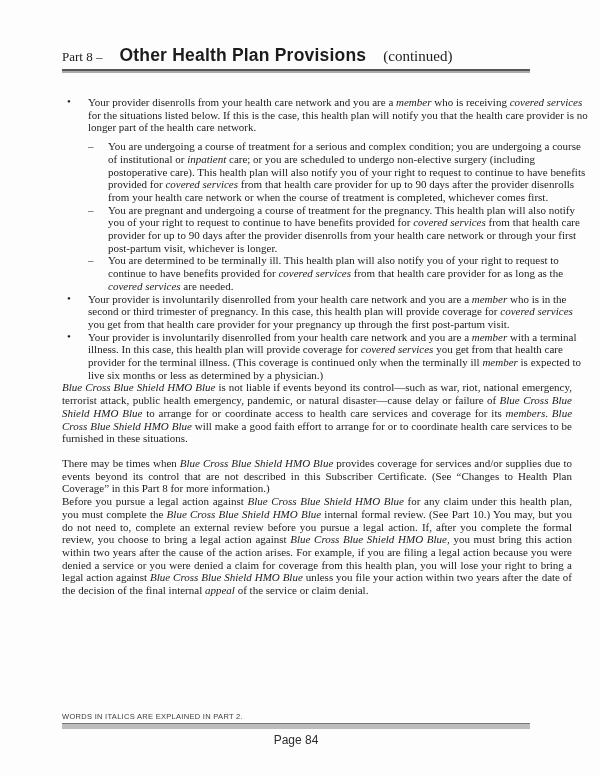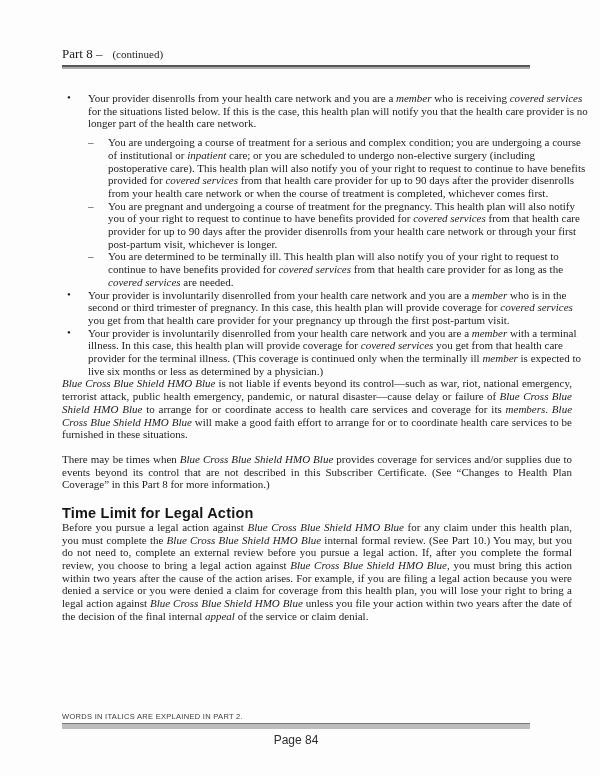--- a/index.html
+++ b/index.html
@@ -10,27 +10,27 @@
     font-family: "Liberation Serif", serif;
     position: relative;
     overflow: hidden;
   }
   .content {
     position: absolute;
     left: 62px; top: 36px;
     width: 526px;
   }
   
-  .hdr { display: flex; align-items: baseline; gap: 10px; white-space: nowrap; }
+  .hdr { display: flex; align-items: baseline; gap: 17px; white-space: nowrap; }
   .part-label { font-size: 13px; }
   .doc-title {
     font-family: "Liberation Sans", sans-serif;
     font-weight: 700; font-size: 17.5px; letter-spacing: 0.2px;
   }
-  .continued { font-size: 11px; margin-top: 12px; }
+  .continued { font-size: 15px; margin-top: 12px; }
   .header-rule { width: 468px; margin-top: 3px; }
   .rule-dark  { height: 2px; background: #575757; }
   .rule-light { height: 2px; background: #acacac; }
 
   
   .bodytext { font-size: 11px; line-height: 12.7px; }
   .bullets { margin-top: 23px; }
   .bullet { position: relative; padding-left: 26px; margin: 0; }
   .bullet-marker {
     position: absolute; left: 5px; top: -1px;
@@ -66,20 +66,21 @@
     font-size: 12px; color: #2e2e2e;
   }
 </style>
 </head>
 <body>
 
 <div class="content">
 
   <div class="hdr">
     <span class="part-label">Part 8 –</span>
+    <span class="doc-title">Other Health Plan Provisions</span>
     <span class="continued">(continued)</span>
   </div>
   <div class="header-rule">
     <div class="rule-dark"></div>
     <div class="rule-light"></div>
   </div>
 
   <div class="bodytext">
 
     <div class="bullets">
@@ -114,21 +115,20 @@
       </div>
 
     </div>
 
     <div class="section">
       <p><i>Blue Cross Blue Shield HMO Blue</i> is not liable if events beyond its control—such as war, riot, national emergency, terrorist attack, public health emergency, pandemic, or natural disaster—cause delay or failure of <i>Blue Cross Blue Shield HMO Blue</i> to arrange for or coordinate access to health care services and coverage for its <i>members</i>. <i>Blue Cross Blue Shield HMO Blue</i> will make a good faith effort to arrange for or to coordinate health care services to be furnished in these situations.</p>
       <p>There may be times when <i>Blue Cross Blue Shield HMO Blue</i> provides coverage for services and/or supplies due to events beyond its control that are not described in this Subscriber Certificate. (See “Changes to Health Plan Coverage” in this Part 8 for more information.)</p>
     </div>
 
     <div class="section">
-      <div class="section-heading">Time Limit for Legal Action</div>
       <p>Before you pursue a legal action against <i>Blue Cross Blue Shield HMO Blue</i> for any claim under this health plan, you must complete the <i>Blue Cross Blue Shield HMO Blue</i> internal formal review. (See Part 10.) You may, but you do not need to, complete an external review before you pursue a legal action. If, after you complete the formal review, you choose to bring a legal action against <i>Blue Cross Blue Shield HMO Blue</i>, you must bring this action within two years after the cause of the action arises. For example, if you are filing a legal action because you were denied a service or you were denied a claim for coverage from this health plan, you will lose your right to bring a legal action against <i>Blue Cross Blue Shield HMO Blue</i> unless you file your action within two years after the date of the decision of the final internal <i>appeal</i> of the service or claim denial.</p>
     </div>
 
   </div>
 </div>
 
 <div class="footer-note">WORDS IN ITALICS ARE EXPLAINED IN PART 2.</div>
 <div class="footer-bar">
   <div class="footer-bar-dark"></div>
   <div class="footer-bar-light"></div>

